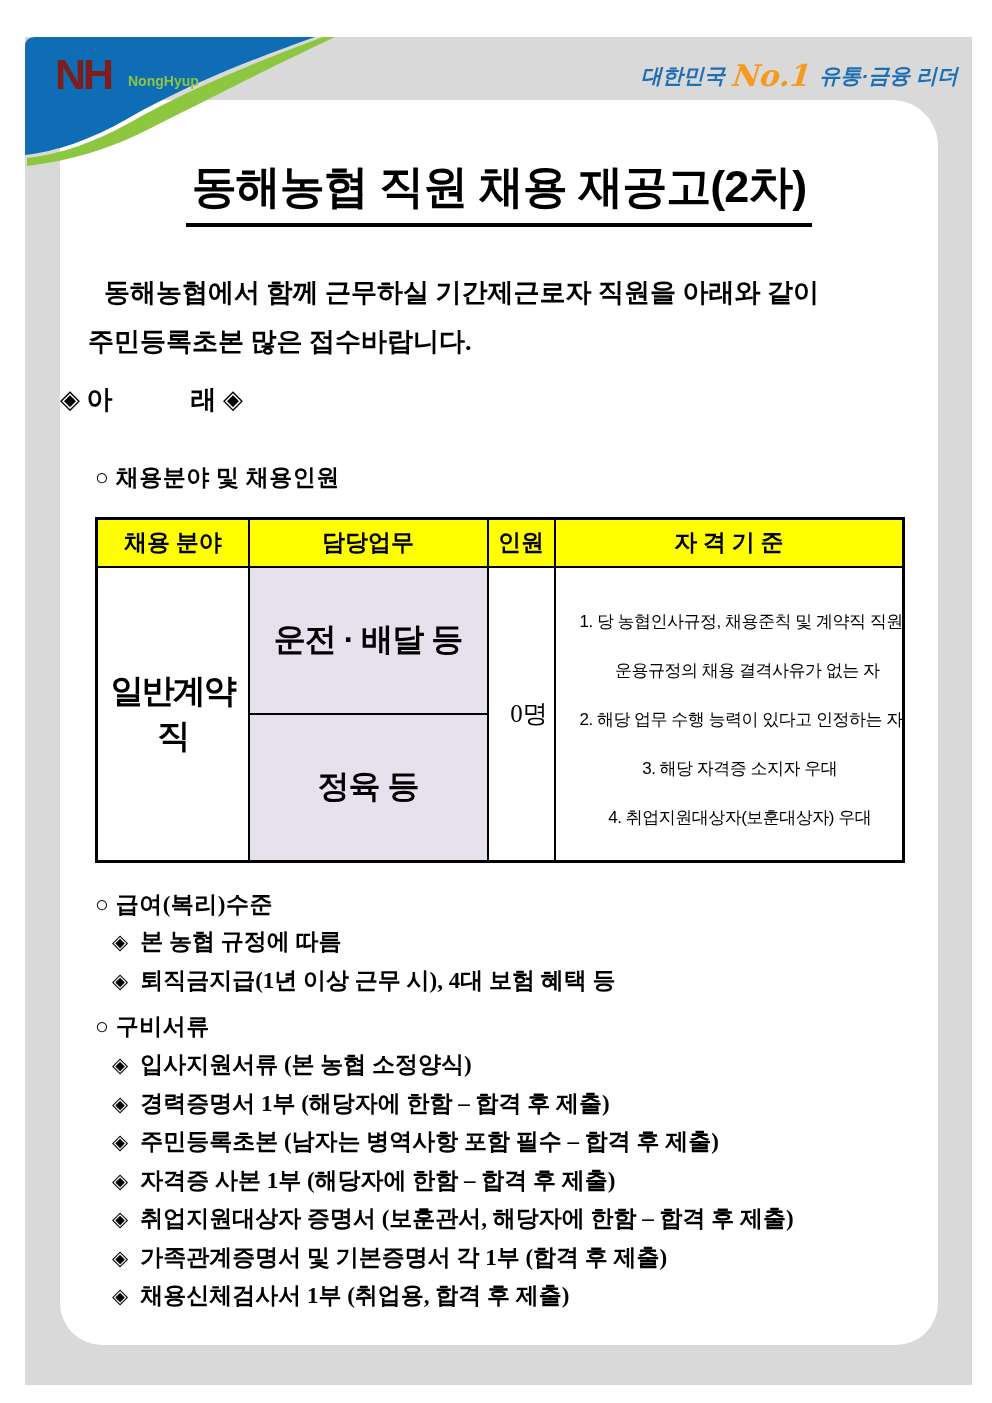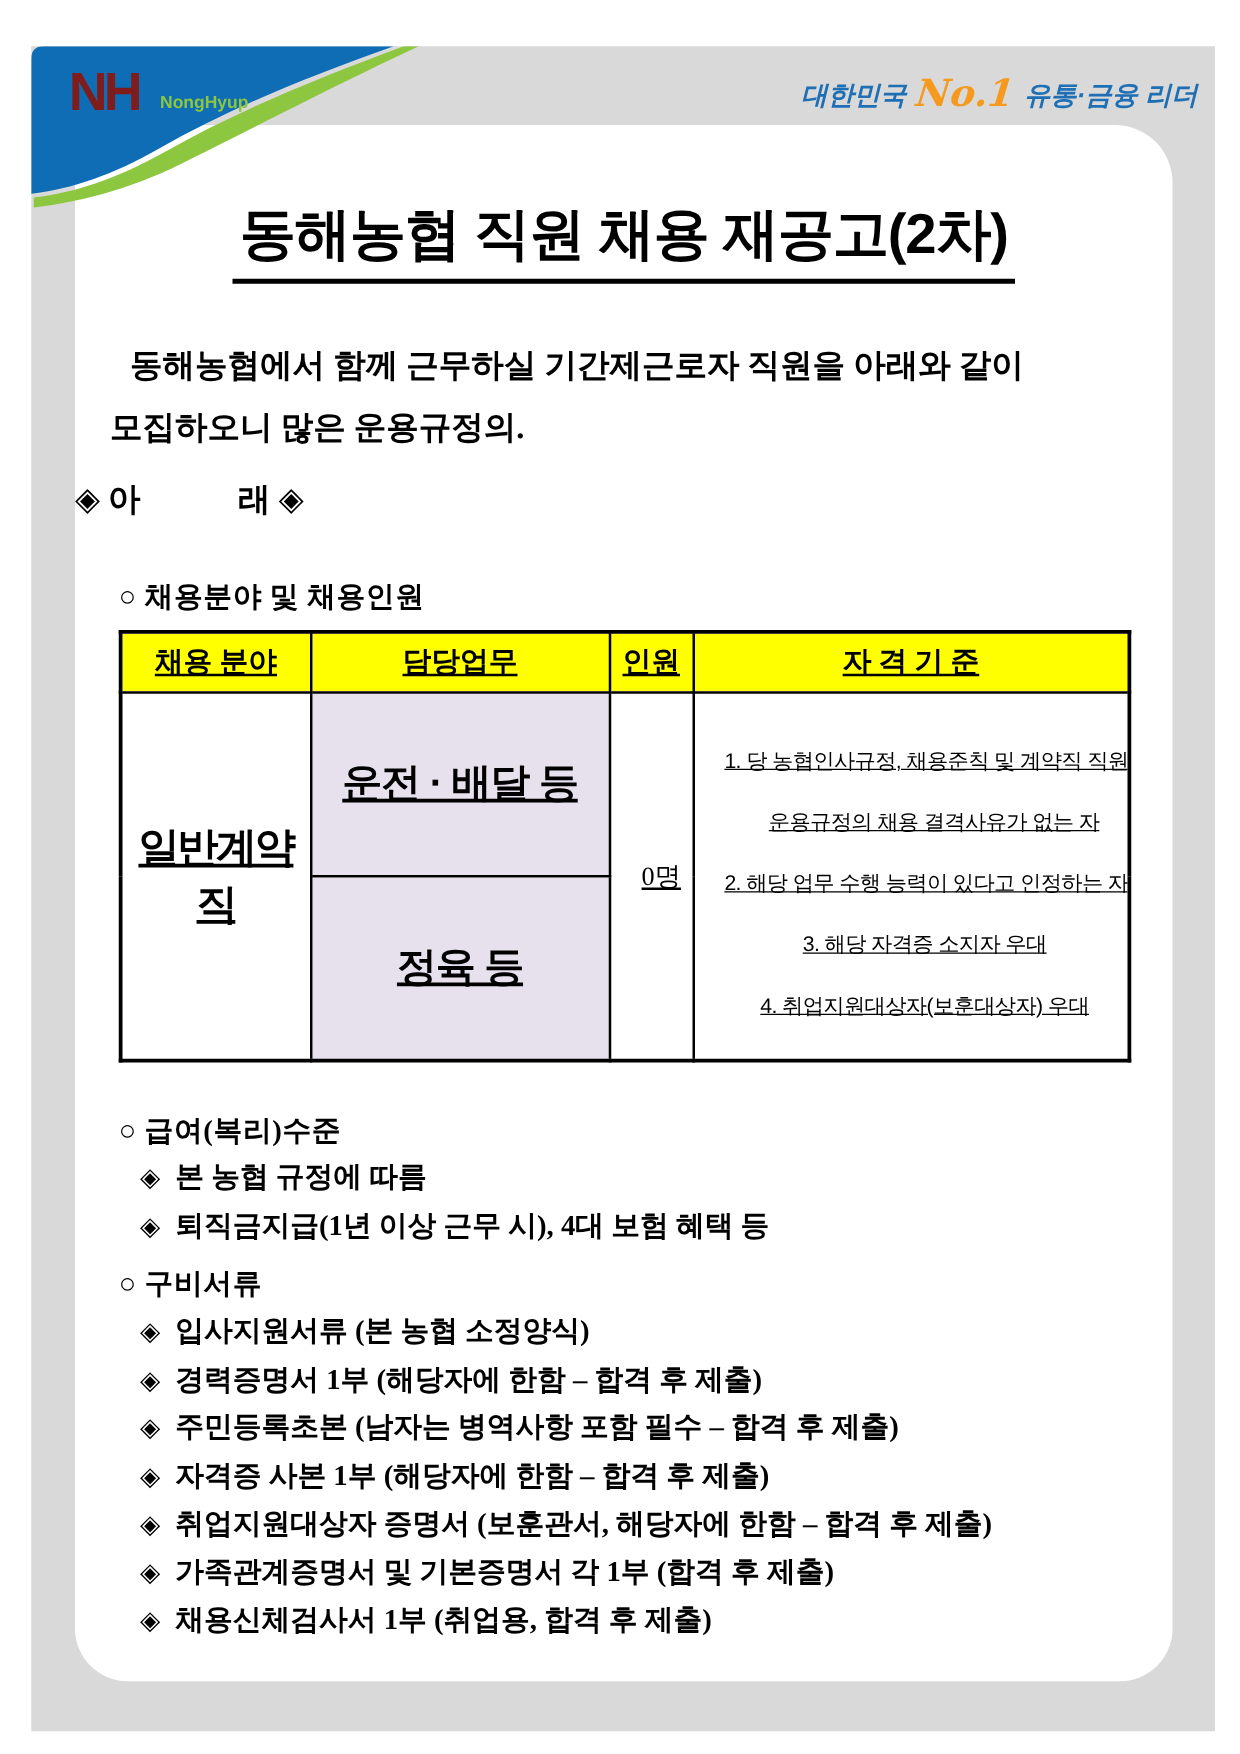--- a/index.html
+++ b/index.html
@@ -40,34 +40,34 @@
   .sec-heading{position:absolute;left:35px;font-size:23px;font-weight:600;letter-spacing:0.5px;}
   .h-recruit{top:362px;}
   .h-salary{top:789px;}
   .h-docs{top:911px;}
   .b-list{position:absolute;left:52px;right:10px;}
   .salary-list{top:823px;}
   .docs-list{top:946px;}
   .b-item{line-height:38.5px;font-size:23px;font-weight:600;white-space:nowrap;}
   .bullet{display:inline-block;margin-right:12px;font-size:21px;}
   
-  .recruit-table{position:absolute;left:35px;top:404px;border-collapse:collapse;table-layout:fixed;
-                 width:807px;text-decoration:underline;}
+  .recruit-table{position:absolute;left:35px;top:417px;border-collapse:collapse;table-layout:fixed;
+                 width:807px;}
   .recruit-table th,.recruit-table td{border:2px solid #000;text-align:center;vertical-align:middle;
                  overflow:hidden;}
   .recruit-table{border:3px solid #000;}
   .recruit-table th{background:var(--yellow);height:48px;font-size:23px;font-weight:700;
                  font-family:"Liberation Serif","DejaVu Serif",serif;}
   .row-top{height:147px;}
   .row-bottom{height:148px;}
   .cell-job-type{font-family:"Liberation Sans","DejaVu Sans",sans-serif;font-size:33px;font-weight:800;
                  letter-spacing:-2px;}
   .cell-duty{background:var(--lavender);font-family:"Liberation Sans","DejaVu Sans",sans-serif;
                  font-size:32px;font-weight:800;letter-spacing:-1px;}
-  .cell-headcount{font-size:21px;padding-left:16px;}
+  .cell-headcount{font-size:25px;padding-left:16px;}
   .cell-quals{vertical-align:top;text-align:left;padding:12px 2px 0 24px;}
   .qline{font-family:"Liberation Sans","DejaVu Sans",sans-serif;font-size:17px;letter-spacing:-0.5px;
                  line-height:49px;white-space:nowrap;}
   .qline.cont{padding-left:15px;}
 </style>
 </head>
 <body>
 
 <div class="page">
   <div class="gray-panel"></div>
@@ -88,21 +88,21 @@
   </div>
 
   <div style="position:absolute;left:60px;top:100px;width:878px;height:1245px;">
 
     <div class="title-wrap">
       <span class="page-title">동해농협 직원 채용 재공고(2차)</span>
     </div>
 
     <div class="intro">
       <div class="l1">동해농협에서 함께 근무하실 기간제근로자 직원을 아래와 같이</div>
-      <div class="l2">모집하오니 많은 운용규정의.</div>
+      <div class="l2">주민등록초본 많은 접수바랍니다.</div>
     </div>
 
     <div class="below-divider">◈ 아            래 ◈</div>
 
     <div class="sec-heading h-recruit">○ 채용분야 및 채용인원</div>
 
     <table class="recruit-table">
       <colgroup>
         <col style="width:152px">
           <col style="width:239px">

